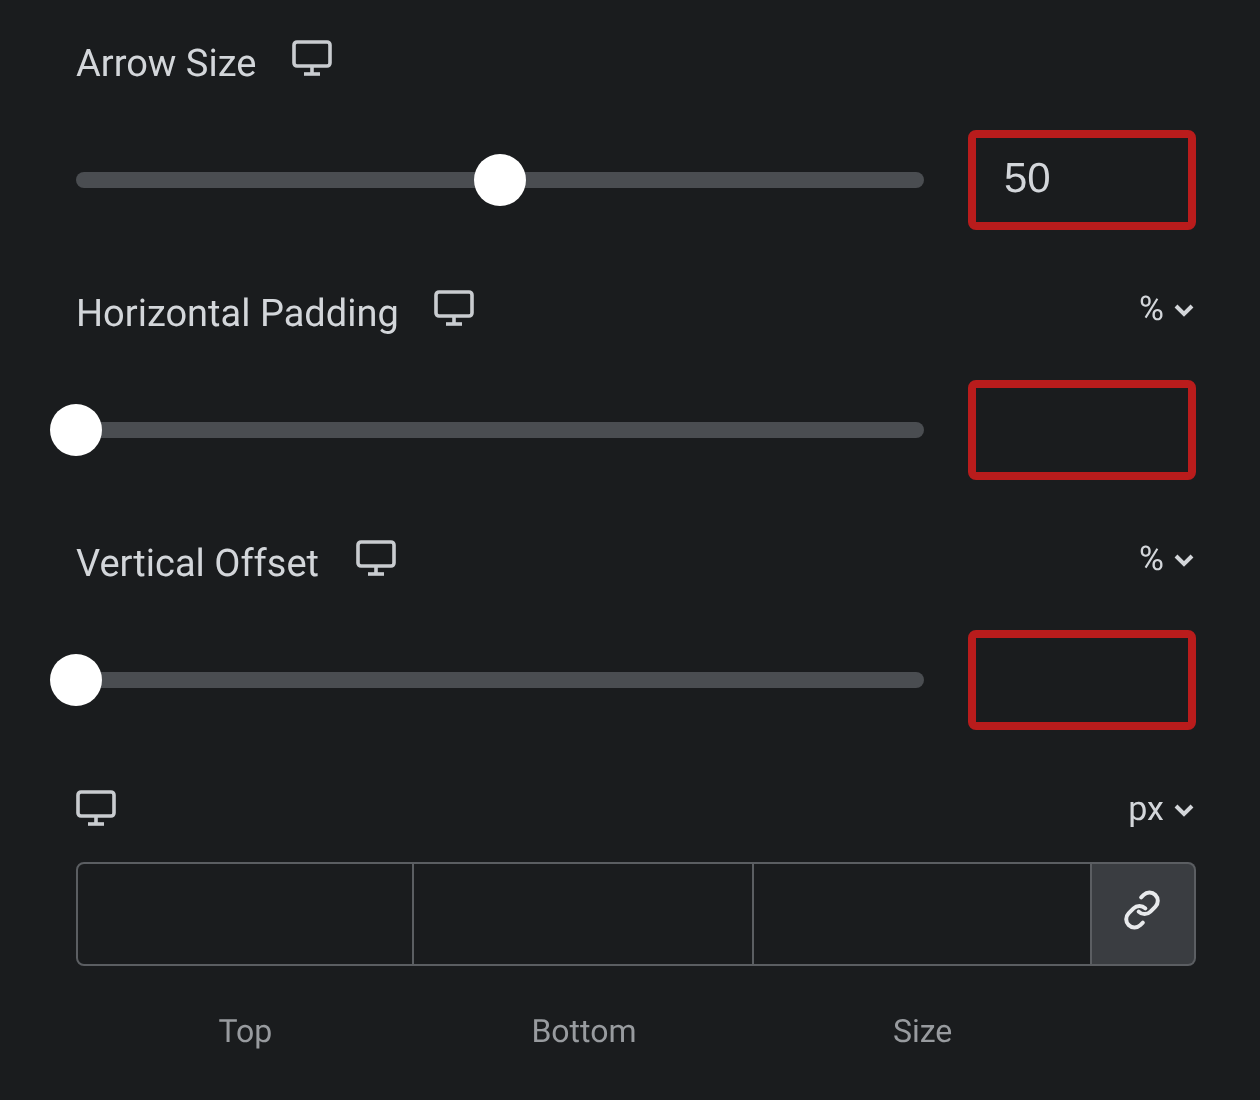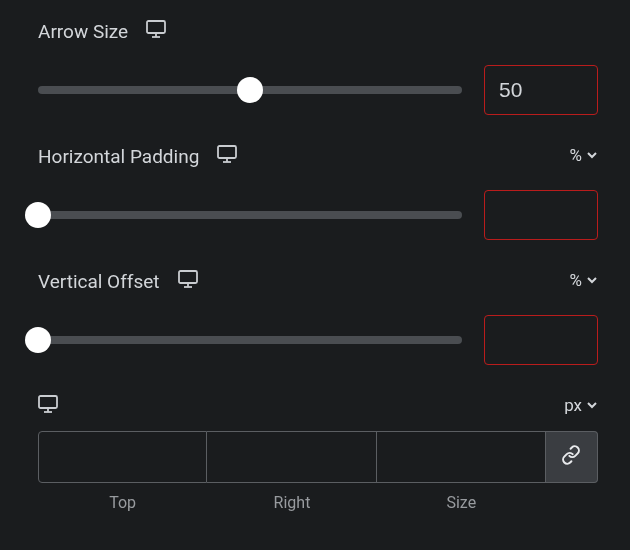--- a/index.html
+++ b/index.html
@@ -61,21 +61,21 @@
     height: 26px;
     background: #ffffff;
     border-radius: 50%;
     transform: translate(-50%, -50%);
     cursor: grab;
   }
   .value-input {
     width: 114px;
     height: 50px;
     background: transparent;
-    border: 1px solid #b91c1c;
+    border: 4px solid #b91c1c;
     border-radius: 4px;
     color: #d3d6da;
     font-size: 21px;
     padding: 0 14px;
     outline: none;
   }
   .padding-row {
     display: flex;
     margin-top: 4px;
   }
@@ -91,21 +91,21 @@
     background: transparent;
     border: 1px solid #5b5e62;
     color: #d3d6da;
     font-size: 18px;
     text-align: center;
     outline: none;
   }
   .padding-cell:first-child .padding-input { border-radius: 4px 0 0 4px; }
   .padding-cell:not(:first-child) .padding-input { border-left: none; }
   .padding-label {
-    margin-top: 10px;
+    margin-top: 23px;
     font-size: 16px;
     color: #989b9f;
   }
   .link-button {
     width: 52px;
     height: 52px;
     background: #3a3d41;
     border: 1px solid #5b5e62;
     border-left: none;
     border-radius: 0 4px 4px 0;
@@ -210,21 +210,21 @@
       </span>
     </span>
   </div>
   <div class="padding-row">
     <div class="padding-cell">
       <input class="padding-input" type="text" value="" style="">
       <span class="padding-label">Top</span>
     </div>
     <div class="padding-cell">
       <input class="padding-input" type="text" value="" style="">
-      <span class="padding-label">Right</span>
+      <span class="padding-label">Bottom</span>
     </div>
     <div class="padding-cell">
       <input class="padding-input" type="text" value="" style="">
       <span class="padding-label">Size</span>
     </div>
     <div>
       <div class="link-button">
         <span>
           <svg width="20" height="20" viewBox="0 0 24 24" fill="none" stroke="currentColor" stroke-width="2.4" stroke-linecap="round">
             <path d="M10 13a5 5 0 0 0 7.07 0l3-3a5 5 0 0 0-7.07-7.07l-1.5 1.5"></path>

